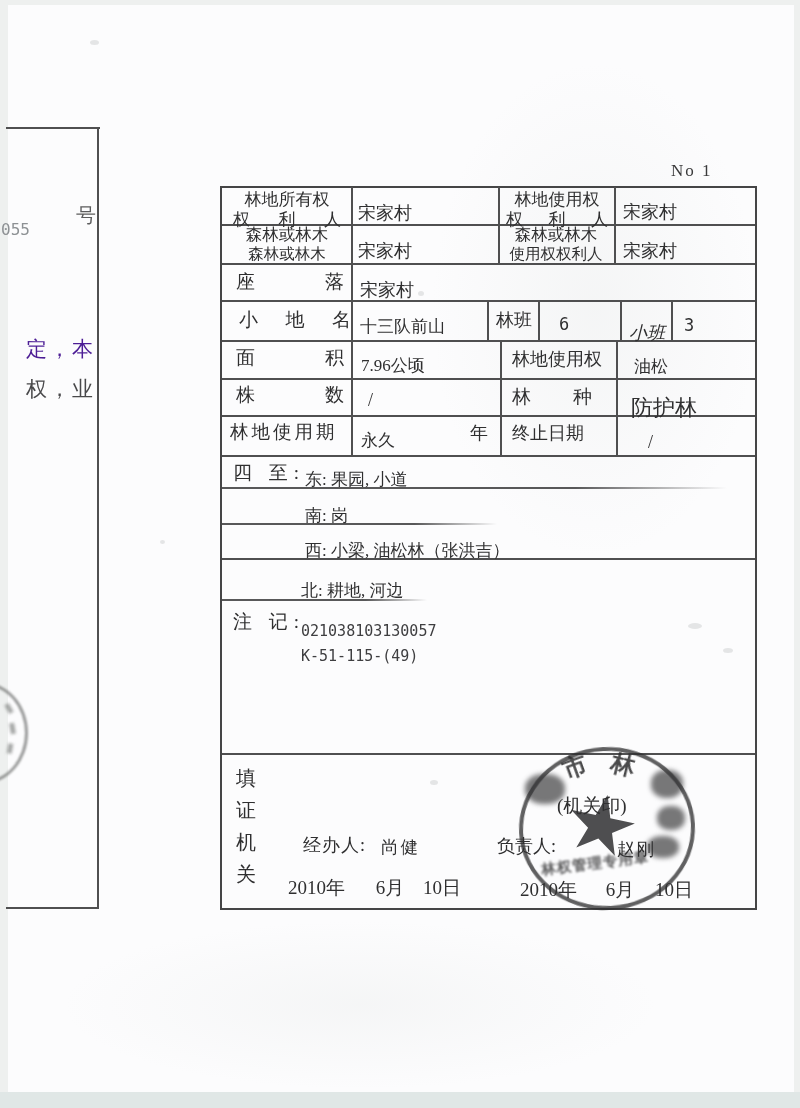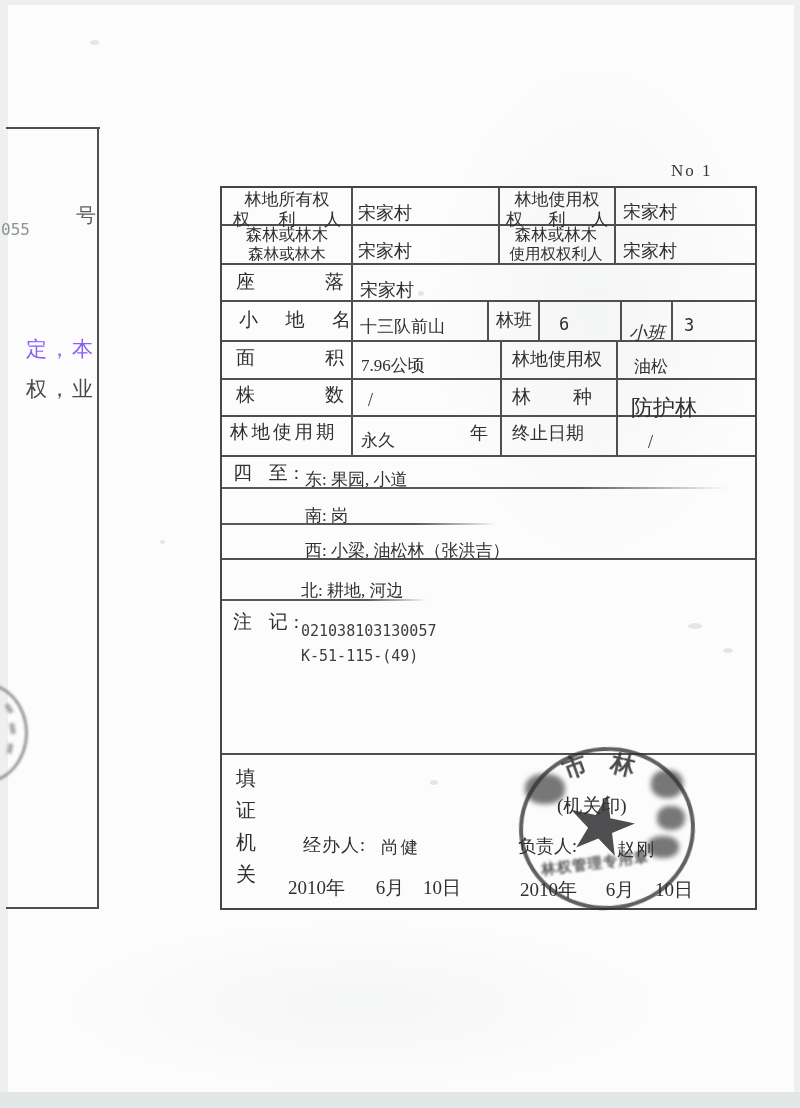--- a/index.html
+++ b/index.html
@@ -50,21 +50,21 @@
   <div id="paper-shade1"></div>
   <div id="paper-shade2"></div>
   <div id="bottom-strip"></div>
 
   <div class="hline" style="left:6px;top:127px;width:94px;height:2px;"></div>
   <div class="vline" style="left:97px;top:127px;width:2px;height:782px;"></div>
   <div class="hline" style="left:6px;top:907px;width:93px;height:2px;"></div>
 
   <div class="t" style="left:76px;top:204px;font-size:20px;color:#5c5c5d;">号</div>
   <div class="t mono" style="left:1px;top:221px;font-size:16px;color:#8d9194;">055</div>
-  <div class="t" style="left:26px;top:337px;font-size:21px;letter-spacing:2px;color:#8b5cf6;">定，本</div>
+  <div class="t" style="left:26px;top:337px;font-size:21px;letter-spacing:2px;color:#4c1d95;">定，本</div>
   <div class="t" style="left:26px;top:377px;font-size:21px;letter-spacing:2px;color:#48484a;">权，业</div>
 
   <div id="partial-stamp"></div>
   <div class="partial-mark" style="left:4px;top:706px;width:10px;height:5px;transform:rotate(60deg);"></div>
   <div class="partial-mark" style="left:7px;top:726px;width:11px;height:5px;transform:rotate(80deg);"></div>
   <div class="partial-mark" style="left:5px;top:746px;width:10px;height:5px;transform:rotate(100deg);"></div>
 
   <div class="t" style="left:671px;top:161px;font-size:17px;color:#3a3a3b;letter-spacing:2px;">No 1</div>
 
   <div id="table-frame"></div>
@@ -160,21 +160,21 @@
   <div class="t" style="left:303px;top:835px;font-size:18px;letter-spacing:1px;">经办人:</div>
   <div class="t" style="left:381px;top:837px;font-size:17.5px;letter-spacing:2px;">尚健</div>
 
   <div class="t" style="left:288px;top:877px;font-size:19px;">
     <span>2010年</span>
     <span style="margin-left:26px;">6月</span>
     <span style="margin-left:14px;">10日</span>
   </div>
 
   <div class="t" style="left:557px;top:795px;font-size:19px;z-index:3;">(机关印)</div>
-  <div class="t" style="left:518px;top:836px;font-size:18px;z-index:3;">负责人:</div>
+  <div class="t" style="left:497px;top:836px;font-size:18px;z-index:3;">负责人:</div>
   <div class="t" style="left:617px;top:839px;font-size:17.5px;letter-spacing:2px;z-index:3;">赵刚</div>
 
   <div class="t" style="left:520px;top:879px;font-size:19px;z-index:3;">
     <span>2010年</span>
     <span style="margin-left:24px;">6月</span>
     <span style="margin-left:16px;">10日</span>
   </div>
 
   <div id="stamp">
     <div id="stamp-circle"></div>

